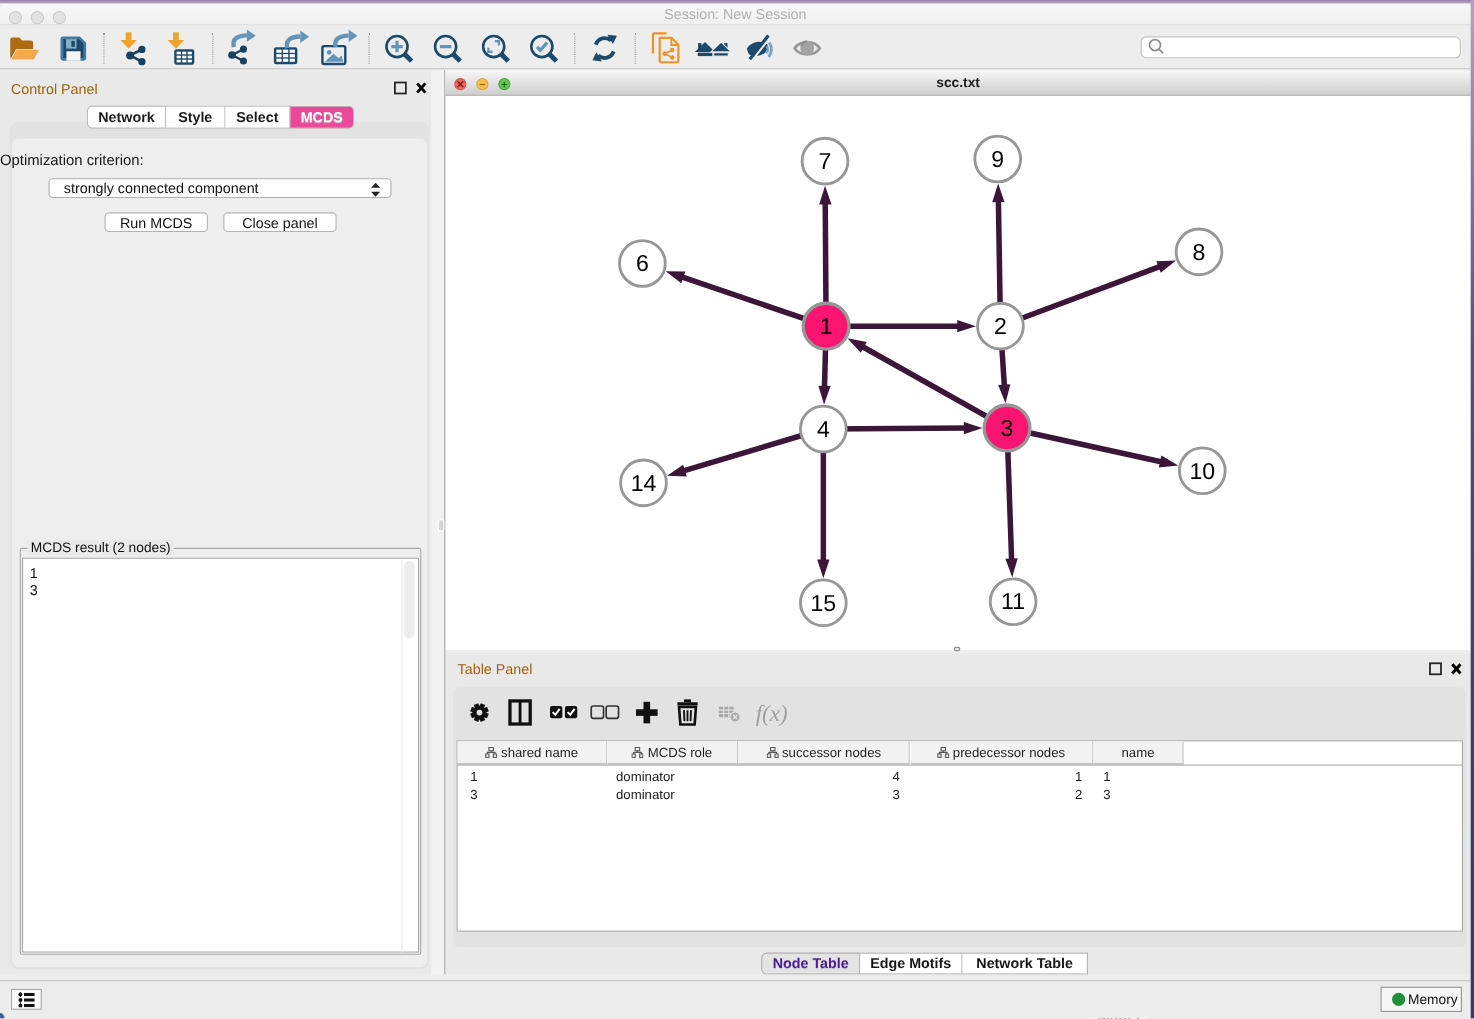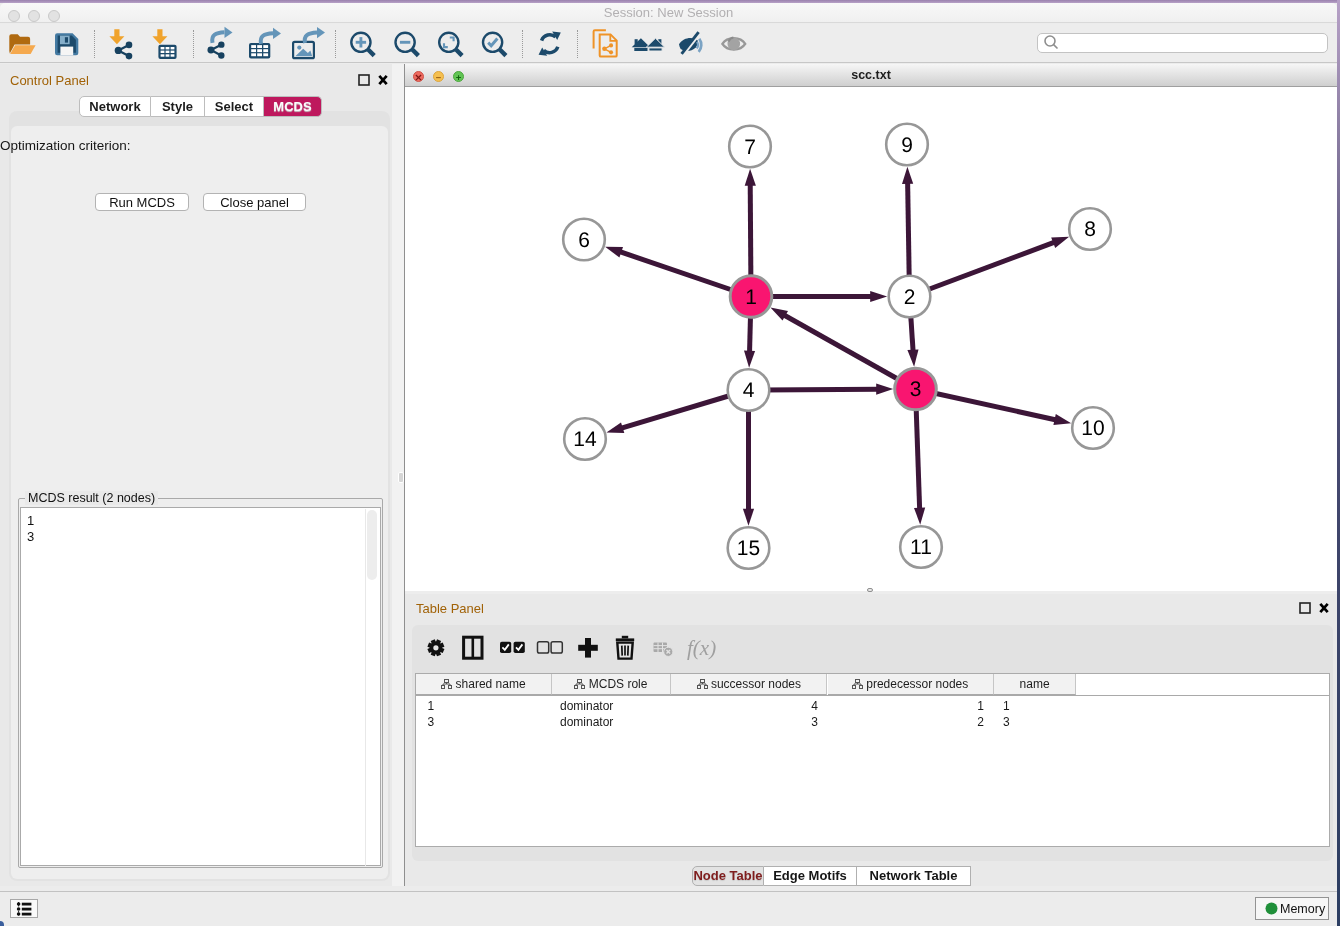--- a/index.html
+++ b/index.html
@@ -19,21 +19,21 @@
 
   
   #cpanel { left:0; top:64px; width:392px; height:822px; background:#e9e9e9; }
   .ptitle { font-size:13px; color:#a16207; }
   #cp-tabpane { position:absolute; left:9px; top:47px; width:381px; height:770px; background:#e2e2e2; border-radius:8px; }
   #cp-inner { position:absolute; left:2px; top:15px; width:377px; height:753px; background:#eeeeee; border-radius:6px; }
   .tabbar { position:absolute; display:flex; font-size:13px; font-weight:bold; color:#1c1c1c; }
   .tabbar .seg { background:#fff; border:1px solid #bdbdbd; border-left:none; text-align:center; line-height:19px; height:21px; }
   .tabbar .seg:first-child { border-left:1px solid #bdbdbd; border-radius:5px 0 0 5px; }
   .tabbar .seg:last-child { border-radius:0 5px 5px 0; }
-  .seg.dis { background:#be185d; color:#fbfbfb; text-shadow:0 1px 1px #c6c6c6; }
+  .seg.dis { background:#ec4899; color:#fbfbfb; text-shadow:0 1px 1px #c6c6c6; }
   .btn { position:absolute; background:#fff; border:1px solid #b3b3b3; border-radius:4px; font-size:13px; color:#111; text-align:center; }
   #combo { position:absolute; left:44px; top:98px; width:312px; height:18px; background:#fff; border:1px solid #b0b0b0; border-radius:4px; font-size:13px; color:#111; line-height:16px; padding-left:13px; }
   #fieldset { position:absolute; left:18px; top:434px; width:365px; height:370px; border:1px solid #a9a9a9; border-radius:2px; }
   #fieldwhite { position:absolute; left:1px; top:8px; width:361px; height:359px; background:#fff; border:1px solid #aaaaaa; font-size:13px; color:#111; line-height:16px; padding:5px 0 0 6px; }
   #legend { position:absolute; left:6px; top:-8px; background:#e9e9e9; padding:0 3px; font-size:12.5px; color:#111; }
 
   
   #vsplit { left:392px; top:64px; width:13px; height:822px; background:#f2f2f2; border-right:1px solid #8f8f8f; }
   #vhandle { position:absolute; left:6px; top:408px; width:6px; height:11px; background:#d6d6d6; border:1px solid #fff; border-radius:2px; }
 
@@ -198,20 +198,26 @@
   <div id="cp-tabpane">
       <div id="cp-inner"></div>
     </div>
   <div class="tabbar" style="left:79px; top:32px;">
     <div class="seg" style="width:72px;">Network</div>
     <div class="seg" style="width:54px;">Style</div>
     <div class="seg" style="width:59px;">Select</div>
     <div class="seg dis" style="width:58px;">MCDS</div>
   </div>
   <div style="position:absolute; left:0; top:74px; width:392px; text-align:left; font-size:13.5px; color:#161616;">Optimization criterion:</div>
+  <div id="combo">strongly connected component
+    <svg width="11" height="15" style="position:absolute;right:8px;top:1.5px" viewBox="0 0 11 15">
+      <path d="M1.4,5.6 L5.5,1.2 L9.6,5.6 Z" fill="#222"></path>
+      <path d="M1.4,9.4 L5.5,13.8 L9.6,9.4 Z" fill="#222"></path>
+    </svg>
+  </div>
   <div class="btn" style="left:95px; top:129px; width:94px; height:18px; line-height:17px;">Run MCDS</div>
   <div class="btn" style="left:203px; top:129px; width:103px; height:18px; line-height:17px;">Close panel</div>
   <div id="fieldset">
     <div id="legend">MCDS result (2 nodes)</div>
     <div id="fieldwhite">1<br>3
       <div style="position:absolute; right:14px; top:1px; width:1px; height:357px; background:#e8e8e8;"></div>
       <div style="position:absolute; right:3px; top:2px; width:10px; height:70px; background:#ededed; border-radius:5px;"></div>
     </div>
   </div>
 </div>
@@ -362,21 +368,21 @@
 <div class="td" style="left:330px;top:24px;width:72px;text-align:right;">4</div>
 <div class="td" style="left:490px;top:24px;width:78px;text-align:right;">1</div>
 <div class="td" style="left:587px;top:24px;">1</div>
 <div class="td" style="left:11.5px;top:40px;">3</div>
 <div class="td" style="left:144px;top:40px;">dominator</div>
 <div class="td" style="left:330px;top:40px;width:72px;text-align:right;">3</div>
 <div class="td" style="left:490px;top:40px;width:78px;text-align:right;">2</div>
 <div class="td" style="left:587px;top:40px;">3</div>
 </div>
   <div id="btabs">
-    <div class="seg dis" style="width:72px; background:#e3e3e3; color:#7f1d1d; text-shadow:0 1px 1px #c6c6c6;">Node Table</div>
+    <div class="seg dis" style="width:90px; background:#e3e3e3; color:#4c1d95; text-shadow:0 1px 1px #c6c6c6;">Node Table</div>
     <div class="seg" style="width:93px;">Edge Motifs</div>
     <div class="seg" style="width:114px;">Network Table</div>
     <div class="seg" style="width:57px;">Motifs</div>
   </div>
 </div>
 
 <div class="abs" id="statusbar">
   <div id="statusline"></div>
   <div id="listbtn">
     <svg width="27" height="18" viewBox="0 0 27 18">

